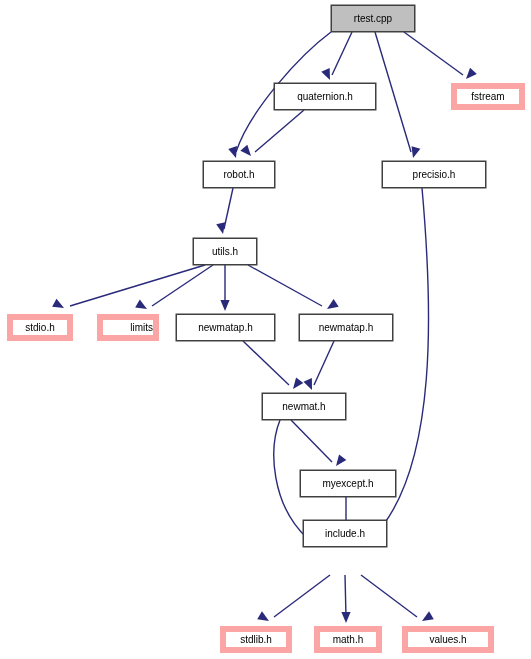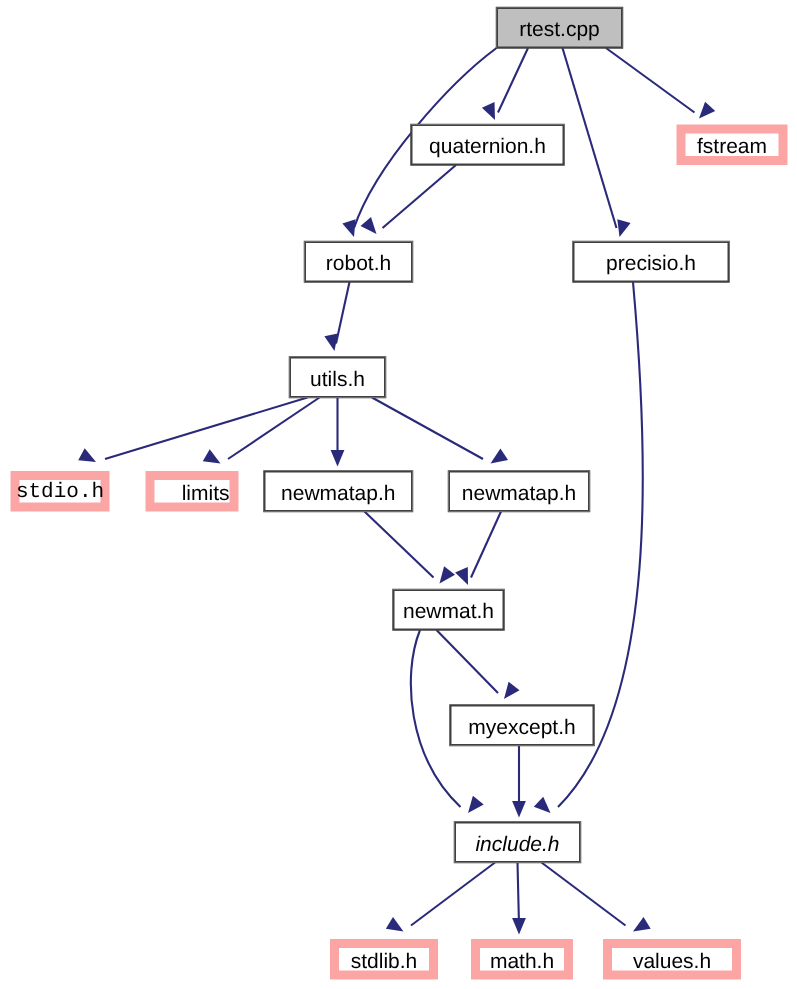--- a/index.html
+++ b/index.html
@@ -22,21 +22,21 @@
     width: 531px;
     height: 659px;
   }
   .node {
     position: absolute;
     box-sizing: border-box;
     display: flex;
     align-items: center;
     justify-content: center;
     background: #ffffff;
-    font-size: 14px;
+    font-size: 10px;
     line-height: 1;
     color: #000000;
     white-space: nowrap;
     z-index: 5;
   }
   .node-label {
     pointer-events: none;
   }
   
   .b-dark  { border: 1px solid #404040; box-shadow: 0 0 0 0.5px #404040; }
@@ -101,39 +101,39 @@
       </div>
       <div class="node b-dark" style="left: 203px; top: 161px; width: 72px; height: 27px;">
         <span class="node-label">robot.h</span>
       </div>
       <div class="node b-dark" style="left: 382px; top: 161px; width: 104px; height: 27px;">
         <span class="node-label">precisio.h</span>
       </div>
       <div class="node b-dark" style="left: 193px; top: 238px; width: 64px; height: 27px;">
         <span class="node-label">utils.h</span>
       </div>
-      <div class="node b-light" style="left: 7px; top: 314px; width: 66px; height: 27px; font-family: Liberation Mono, monospace;">
+      <div class="node b-light" style="left: 7px; top: 314px; width: 66px; height: 27px;">
         <span class="node-label">stdio.h</span>
       </div>
       <div class="node b-light" style="left: 97px; top: 314px; width: 62px; height: 27px; justify-content: flex-end;">
         <span class="node-label">limits</span>
       </div>
       <div class="node b-dark" style="left: 176px; top: 314px; width: 99px; height: 27px;">
         <span class="node-label">newmatap.h</span>
       </div>
       <div class="node b-dark" style="left: 299px; top: 314px; width: 94px; height: 27px;">
         <span class="node-label">newmatap.h</span>
       </div>
-      <div class="node b-dark" style="left: 262px; top: 393px; width: 74px; height: 27px; align-items: center;">
+      <div class="node b-dark" style="left: 262px; top: 393px; width: 84px; height: 27px; align-items: center;">
         <span class="node-label">newmat.h</span>
       </div>
       <div class="node b-dark" style="left: 300px; top: 470px; width: 96px; height: 27px;">
         <span class="node-label">myexcept.h</span>
       </div>
-      <div class="node b-dark" style="left: 303px; top: 548px; width: 84px; height: 27px; font-style: italic;">
+      <div class="node b-dark" style="left: 303px; top: 520px; width: 84px; height: 27px;">
         <span class="node-label">include.h</span>
       </div>
       <div class="node b-light" style="left: 220px; top: 626px; width: 72px; height: 27px;">
         <span class="node-label">stdlib.h</span>
       </div>
       <div class="node b-light" style="left: 314px; top: 626px; width: 68px; height: 27px;">
         <span class="node-label">math.h</span>
       </div>
       <div class="node b-light" style="left: 402px; top: 626px; width: 92px; height: 27px;">
         <span class="node-label">values.h</span>

